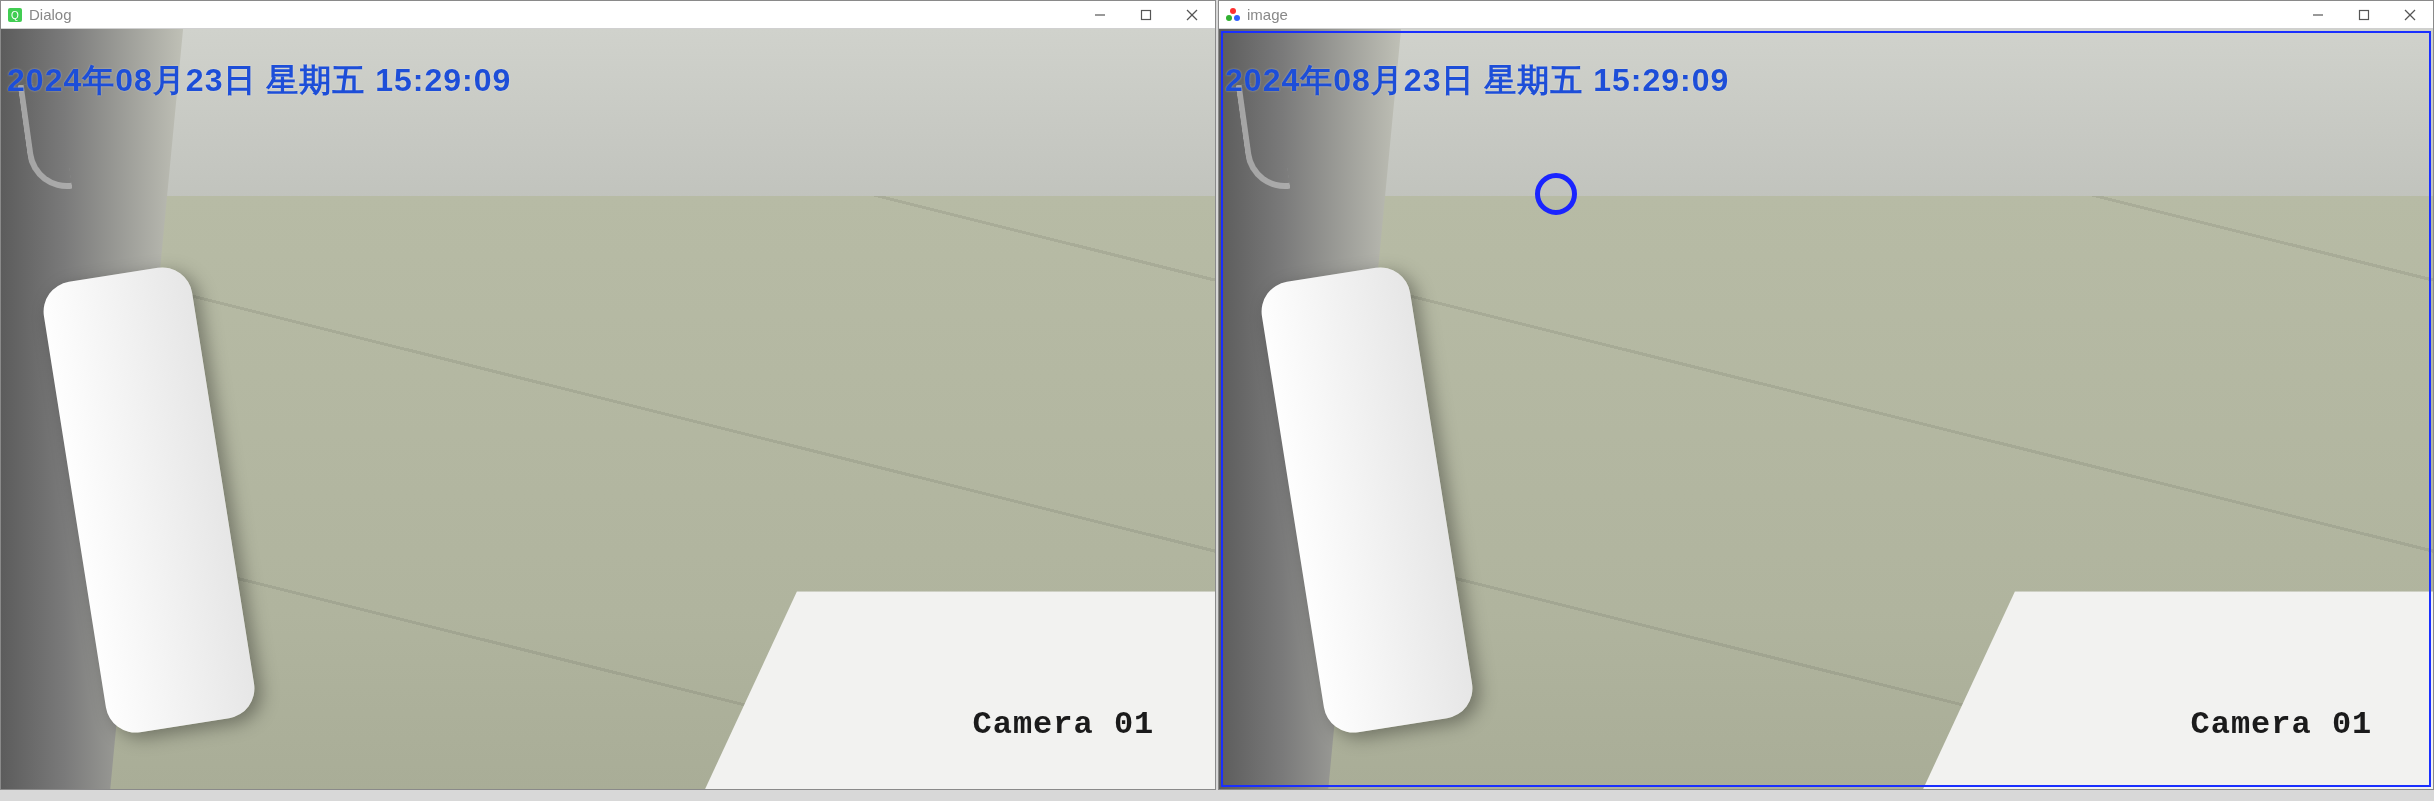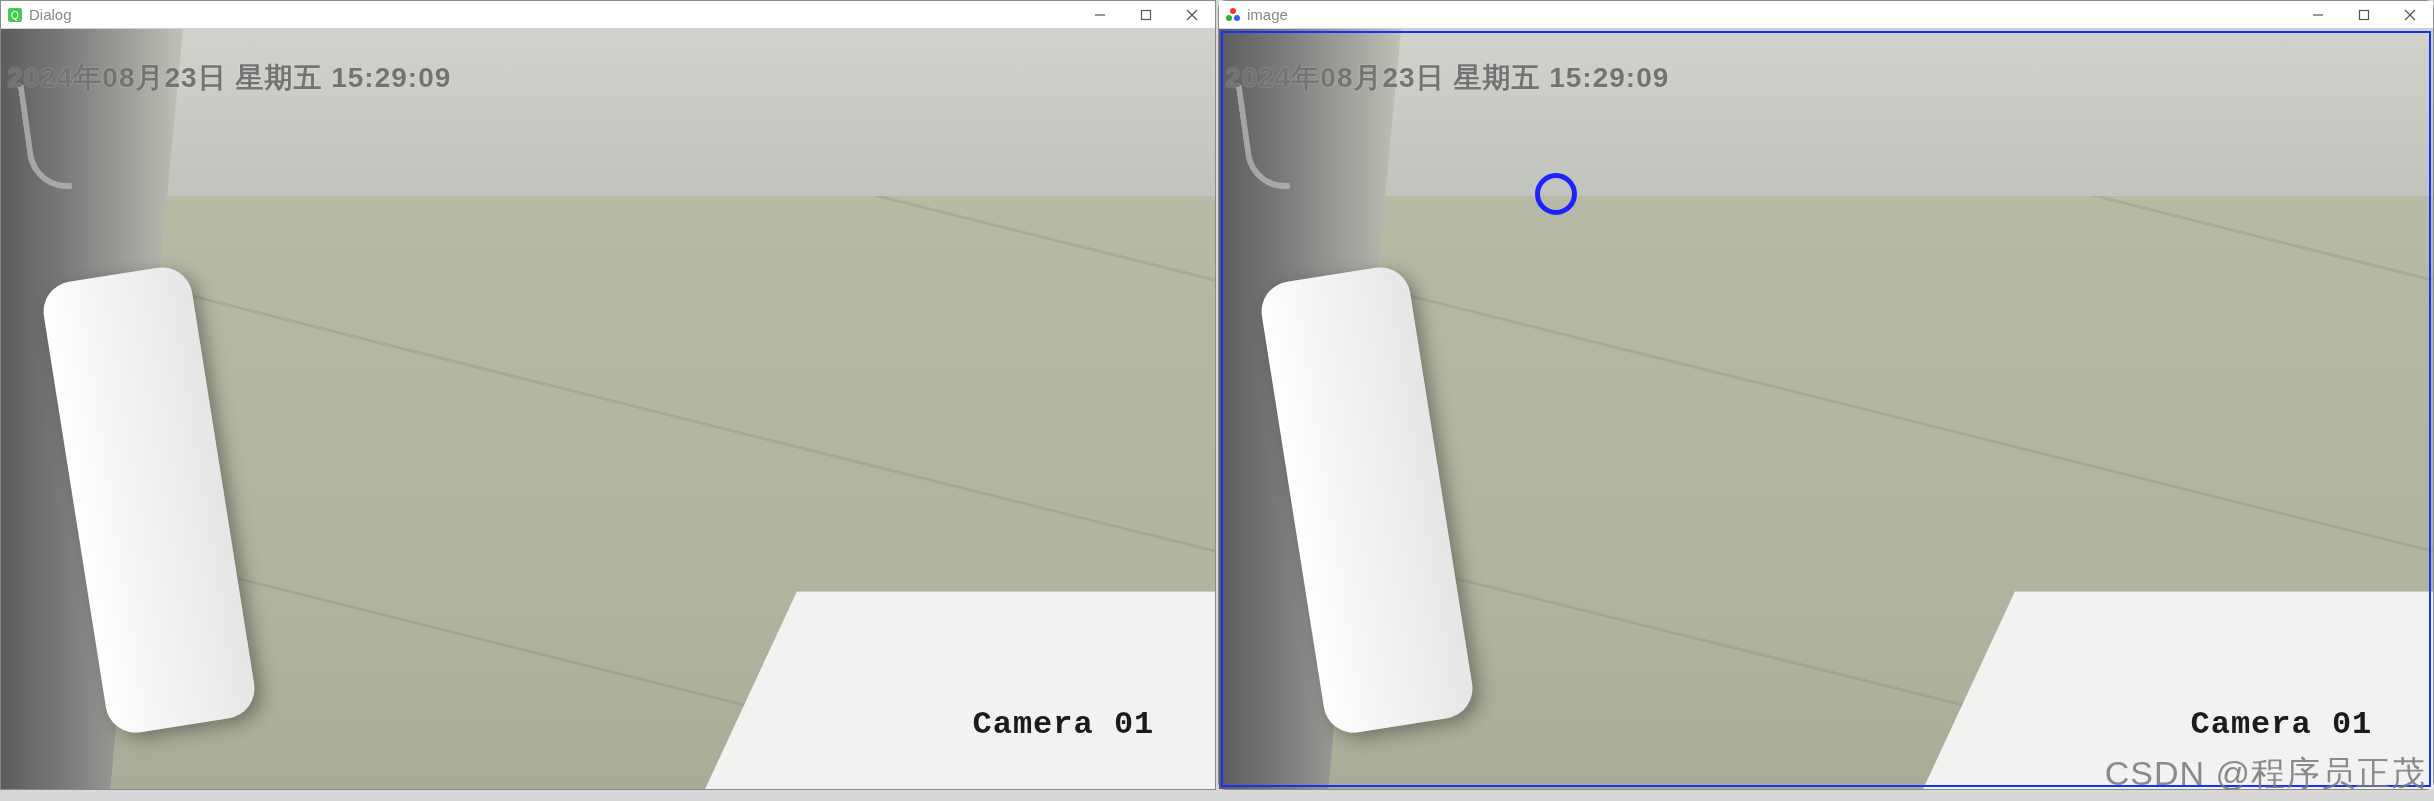--- a/index.html
+++ b/index.html
@@ -28,21 +28,20 @@
     left: 0;
     top: 0;
     width: 1216px;
     height: 790px;
   }
   .window.imagewin {
     left: 1218px;
     top: 0;
     width: 1216px;
     height: 790px;
-    border-radius: 8px;
   }
   .titlebar {
     height: 28px;
     background: #ffffff;
     display: flex;
     align-items: center;
     padding-left: 6px;
     border-bottom: 1px solid #d0d0d0;
     box-sizing: border-box;
     user-select: none;
@@ -145,23 +144,23 @@
     font-size:32px;
     font-weight:600;
     color:#1b1b1b;
     letter-spacing:1px;
   }
   .timestamp-overlay {
     position:absolute;
     left:0.5%;
     top:4%;
     font-family: "SimHei", "Microsoft YaHei", sans-serif;
-    font-size:28px;
+    font-size:32px;
     font-weight:600;
-    color:#737373;
+    color:#1d4ed8;
     text-shadow: 0 0 2px rgba(255,255,255,0.4);
     letter-spacing:1px;
     white-space:nowrap;
   }
   .detect-circle {
     position:absolute;
     width:42px;
     height:42px;
     border:5px solid #1a24ff;
     border-radius:50%;
@@ -269,14 +268,13 @@
           <div class="corner-banner"></div>
           <div class="camera-label">Camera 01</div>
           <div class="timestamp-overlay">2024年08月23日 星期五 15:29:09</div>
           <div class="detect-circle"></div>
         </div>
         <div class="img-inner"></div>
       </div>
     </div>
   </div>
 
-  <div class="watermark">CSDN @程序员正茂</div>
 </div>
 
 </body></html>

